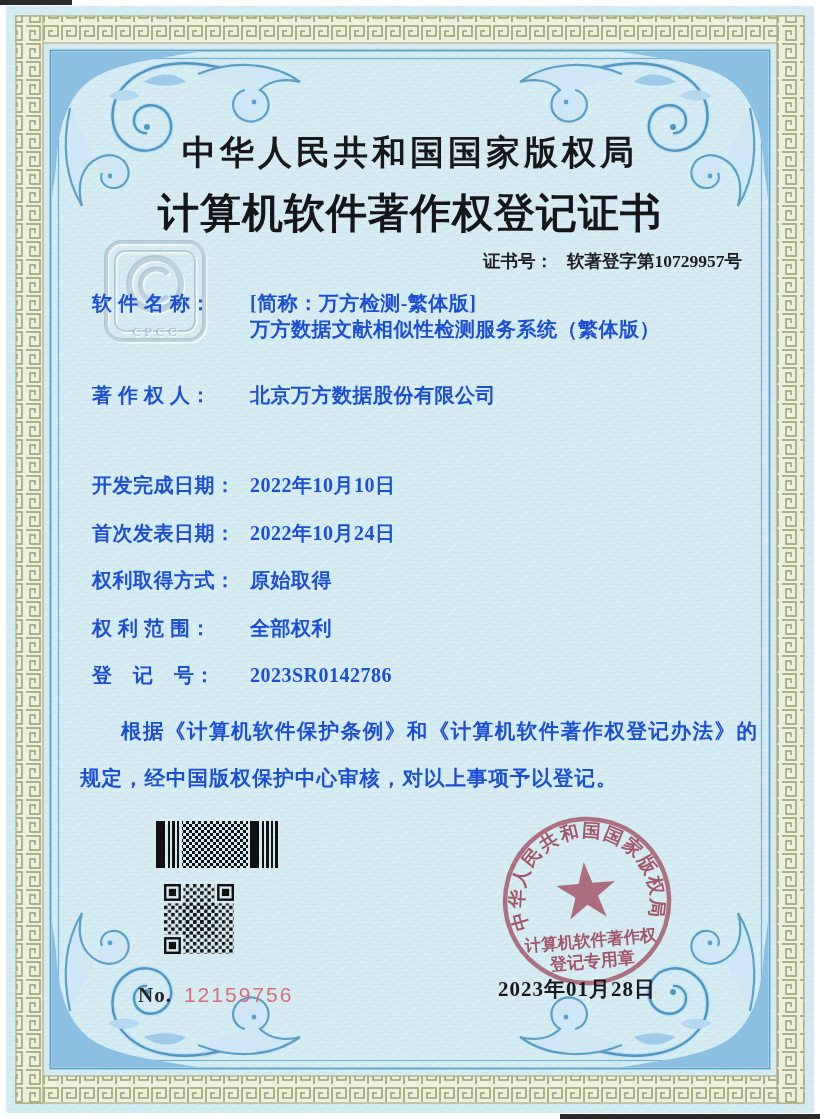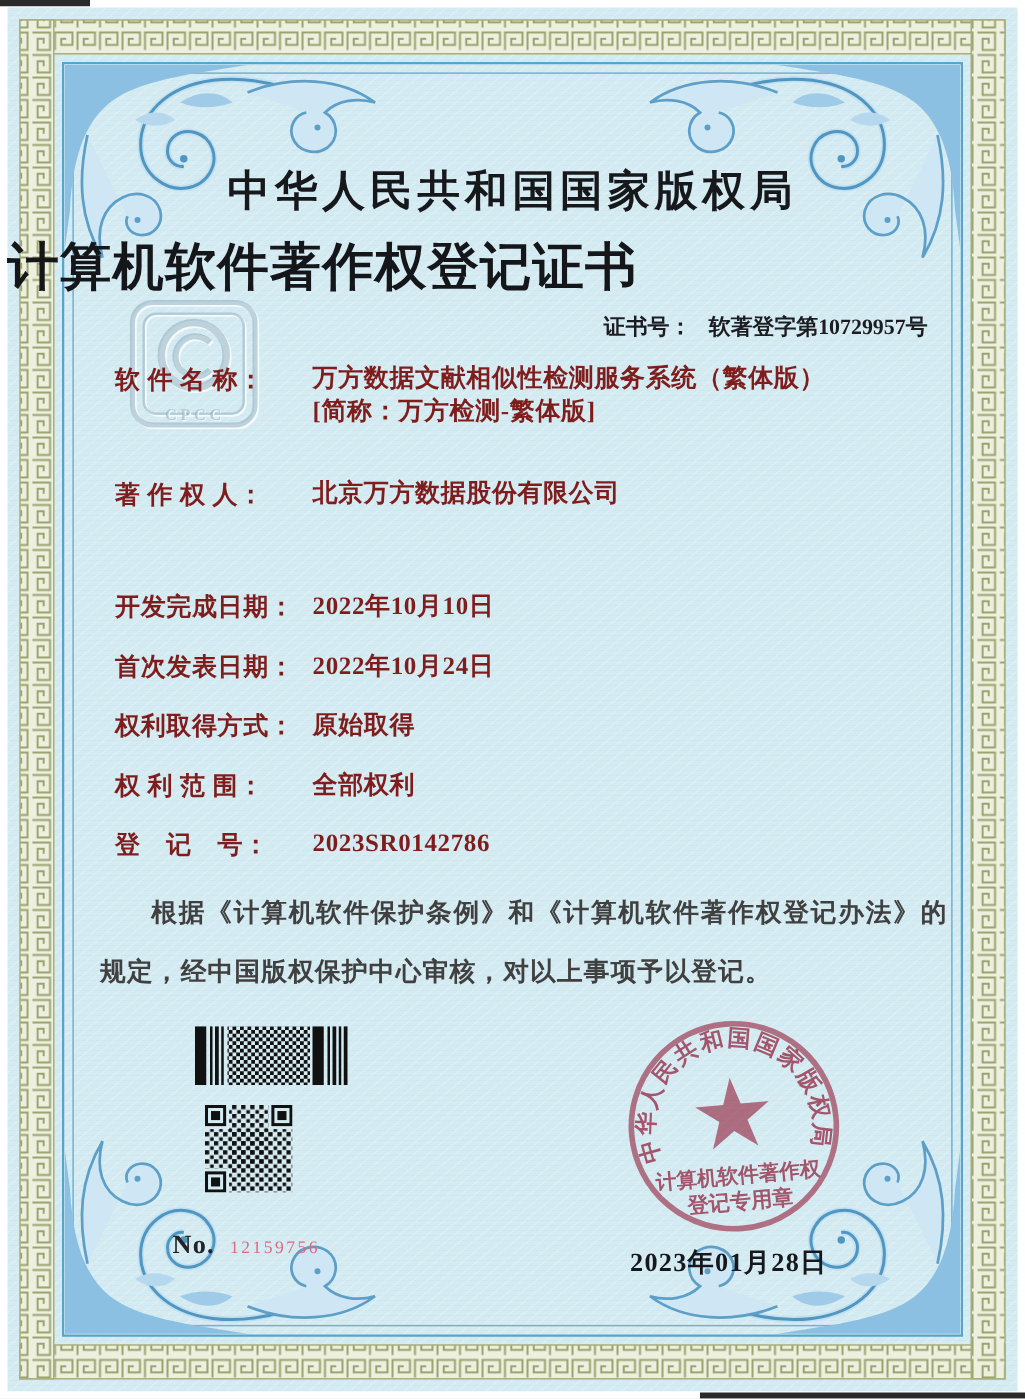--- a/index.html
+++ b/index.html
@@ -7,34 +7,34 @@
         font-family:"Liberation Serif","DejaVu Serif",serif;}
   .cert{position:absolute;left:6px;top:6px;width:808px;height:1107px;background:#d5ebf2;}
   .cert .texture{position:absolute;inset:0;pointer-events:none;
      background:
        repeating-linear-gradient(-40deg, rgba(255,255,255,.20) 0 1px, rgba(255,255,255,0) 1px 7px),
        repeating-linear-gradient(0deg, rgba(90,165,203,.05) 0 1px, rgba(90,165,203,0) 1px 4px);}
   .frame-svg{position:absolute;left:0;top:0;}
   .abs{position:absolute;}
   .authority{left:0;right:0;top:124px;text-align:center;font-size:34px;font-weight:bold;
      letter-spacing:4px;color:#17181c;}
-  .cert-title{left:0;right:0;top:180px;text-align:left;font-size:41px;font-weight:bold;
+  .cert-title{left:0;right:0;top:180px;text-align:center;font-size:41px;font-weight:bold;
      letter-spacing:1px;color:#15161a;}
   .certno{right:72px;top:243px;font-size:17.5px;font-weight:bold;color:#1c1d22;}
   .certno .lbl{margin-right:14px;margin-top:28px;}
-  .row{left:86px;font-size:20px;font-weight:bold;color:#7f1d1d;}
+  .row{left:86px;font-size:20px;font-weight:bold;color:#1d4ed8;}
   .flabel{display:inline-block;width:158px;vertical-align:top;letter-spacing:.5px;}
   .fval{display:inline-block;vertical-align:top;line-height:26px;letter-spacing:.5px;}
-  .statement{left:74px;top:702px;width:678px;font-size:20.5px;font-weight:bold;color:#404040;
+  .statement{left:74px;top:702px;width:678px;font-size:20.5px;font-weight:bold;color:#1d4ed8;
      line-height:47px;text-indent:2em;text-align:justify;letter-spacing:1px;}
   .serial{left:132px;top:977px;font-size:21px;color:#23242a;}
   .serial .no-lbl{font-weight:bold;letter-spacing:1px;text-align:center;}
-  .serial .no-num{font-family:Liberation Serif, serif;
-     color:#d96b7c;letter-spacing:2px;margin-left:12px;font-size:14px;}
-  .issue-date{left:492px;top:990px;width:170px;text-align:center;font-size:21px;
+  .serial .no-num{font-family:Liberation Sans, sans-serif;
+     color:#d96b7c;letter-spacing:2px;margin-left:12px;font-size:21px;}
+  .issue-date{left:492px;top:969px;width:170px;text-align:left;font-size:21px;
      font-weight:bold;color:#17181c;letter-spacing:1px;}
   .seal-svg{left:486px;top:799px;mix-blend-mode:multiply;opacity:.94;}
   .emboss-svg{left:94px;top:232px;opacity:.9;}
   .artifact{background:#2a2a2a;}
 </style>
 </head>
 <body>
 
 <div class="page">
   <div class="cert">
@@ -101,22 +101,22 @@
 
     <div class="abs authority">中华人民共和国国家版权局</div>
     <div class="abs cert-title">计算机软件著作权登记证书</div>
 
     <div class="abs certno">
       <span class="lbl">证书号：</span><span>软著登字第10729957号</span>
     </div>
 
     <div class="abs row" style="top:284px">
       <span class="flabel">软 件 名 称：</span><div class="fval">
+        <div>[简称：万方检测-繁体版]</div>
         <div>万方数据文献相似性检测服务系统（繁体版）</div>
-        <div>[简称：万方检测-繁体版]</div>
       </div>
     </div>
     <div class="abs row" style="top:376px">
       <span class="flabel">著 作 权 人：</span><div class="fval">北京万方数据股份有限公司</div>
     </div>
     <div class="abs row" style="top:466px">
       <span class="flabel">开发完成日期：</span><div class="fval">2022年10月10日</div>
     </div>
     <div class="abs row" style="top:514px">
       <span class="flabel">首次发表日期：</span><div class="fval">2022年10月24日</div>

